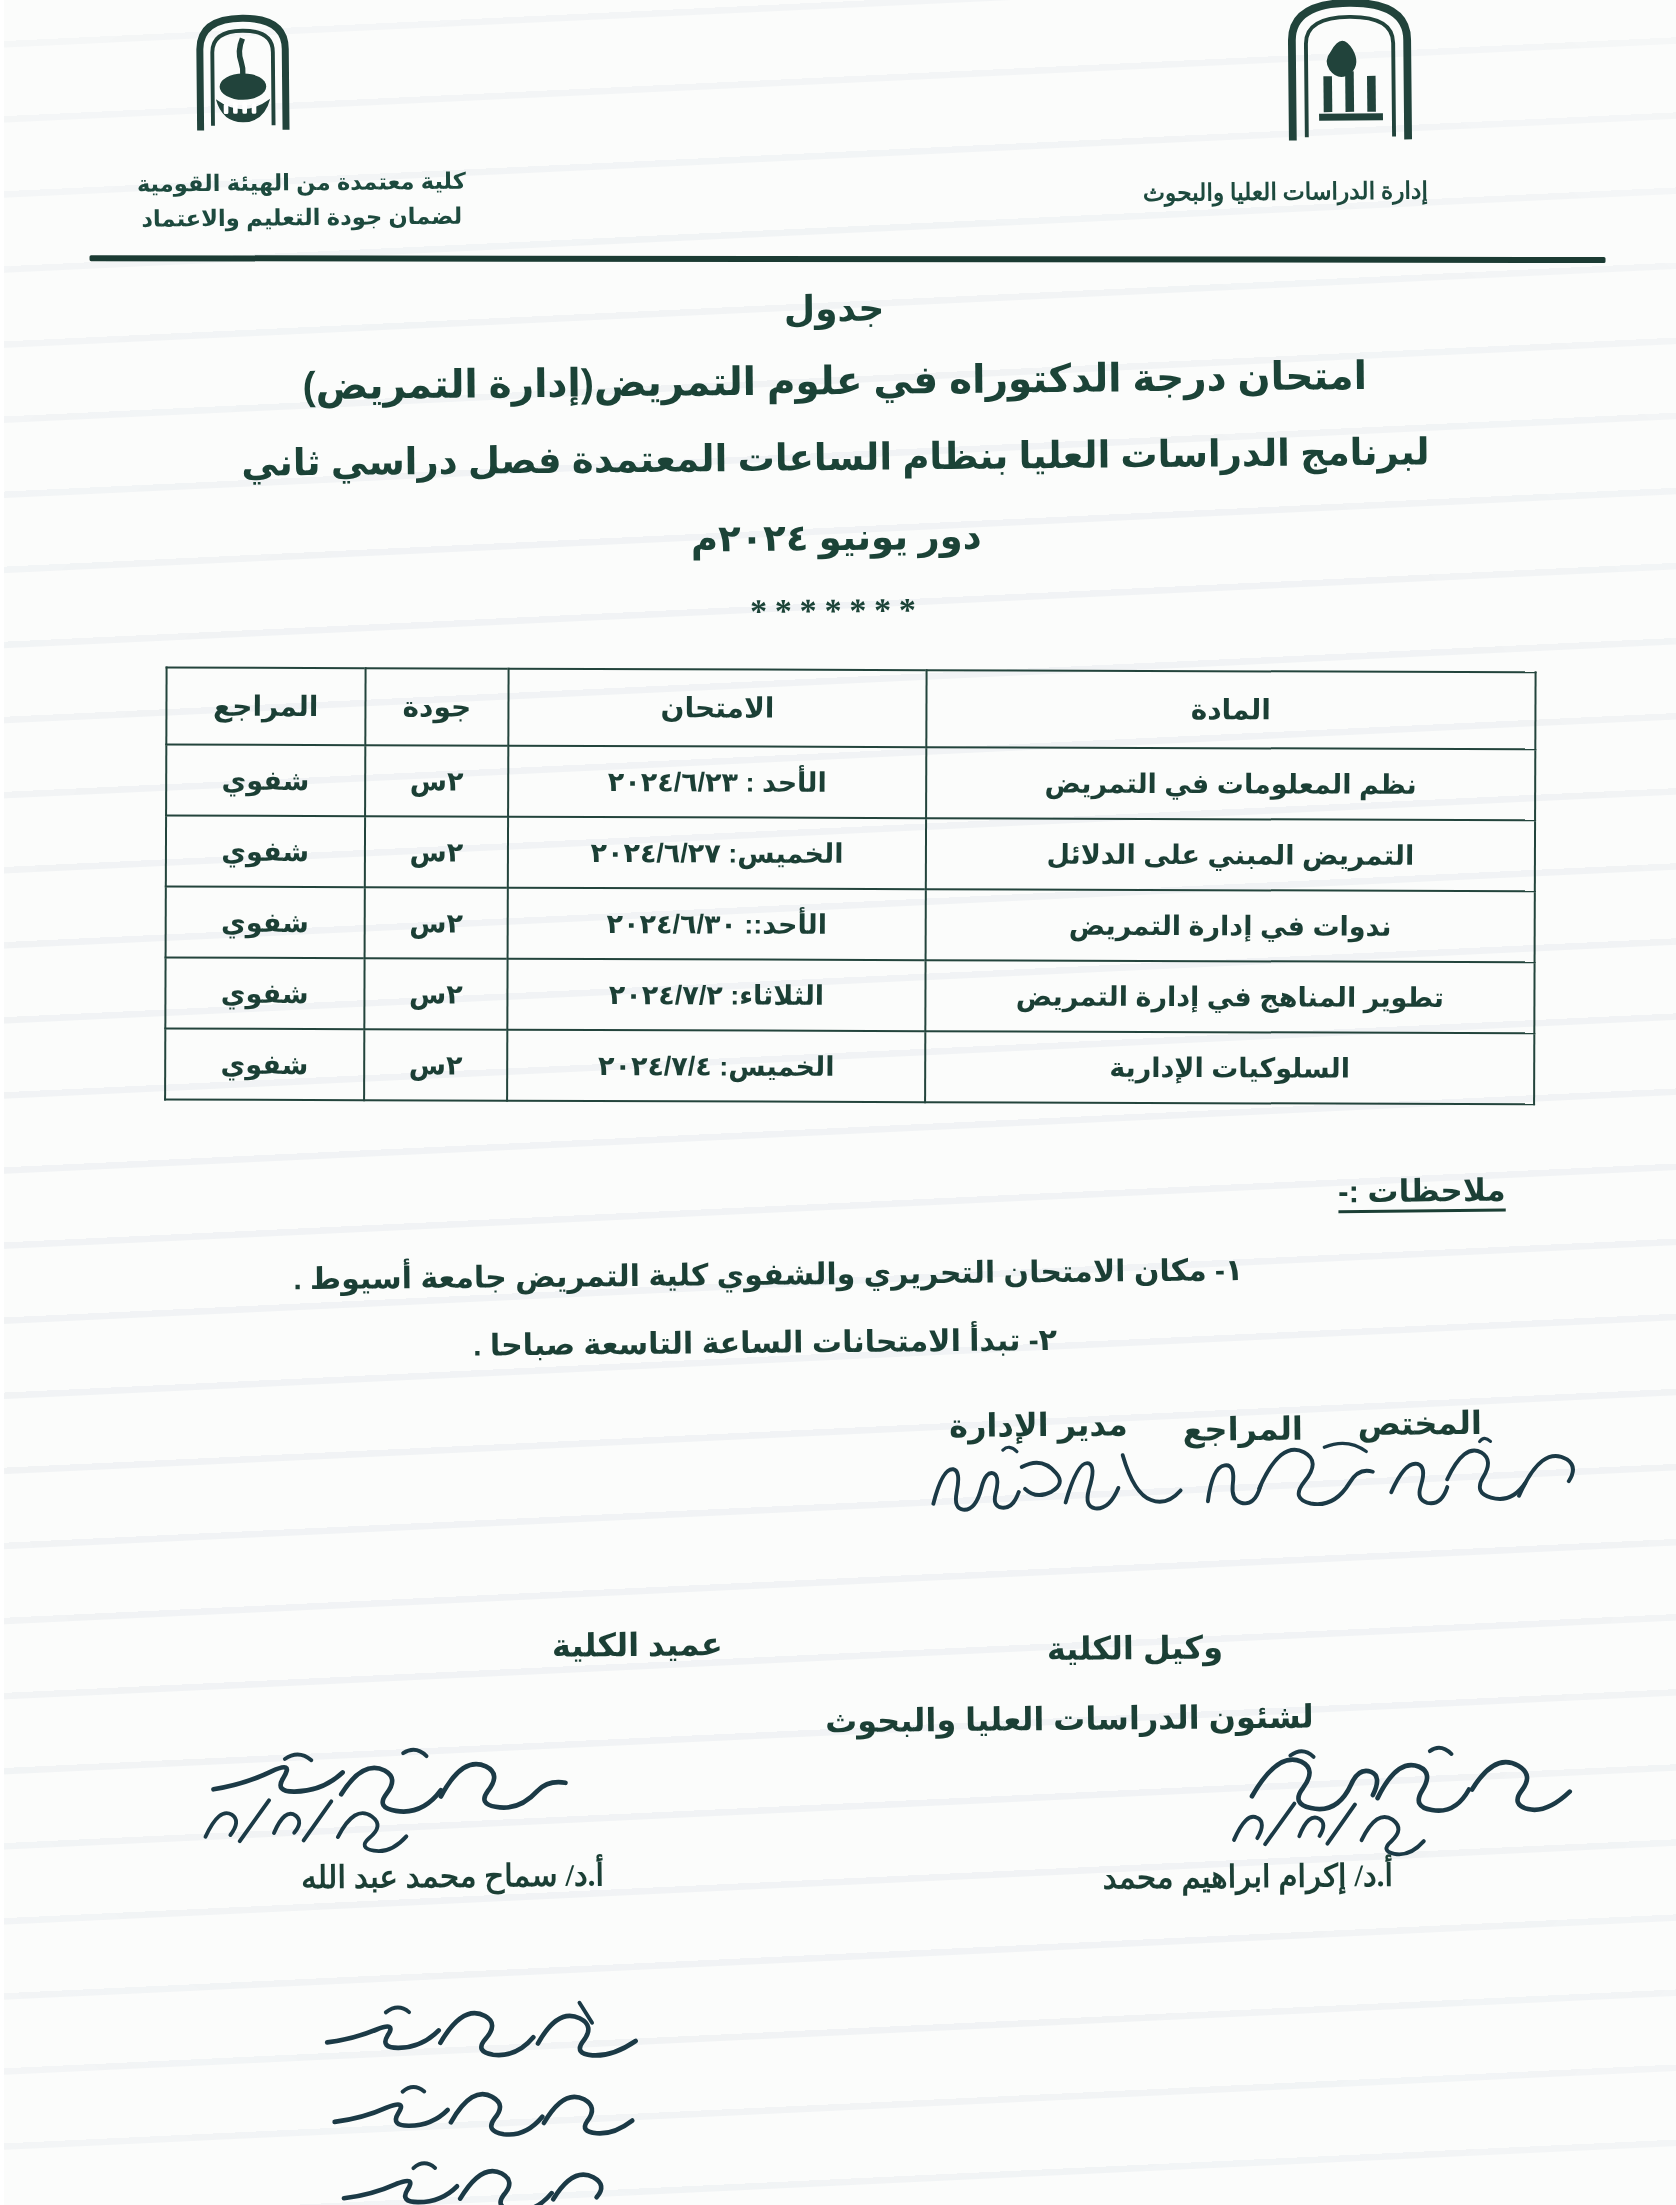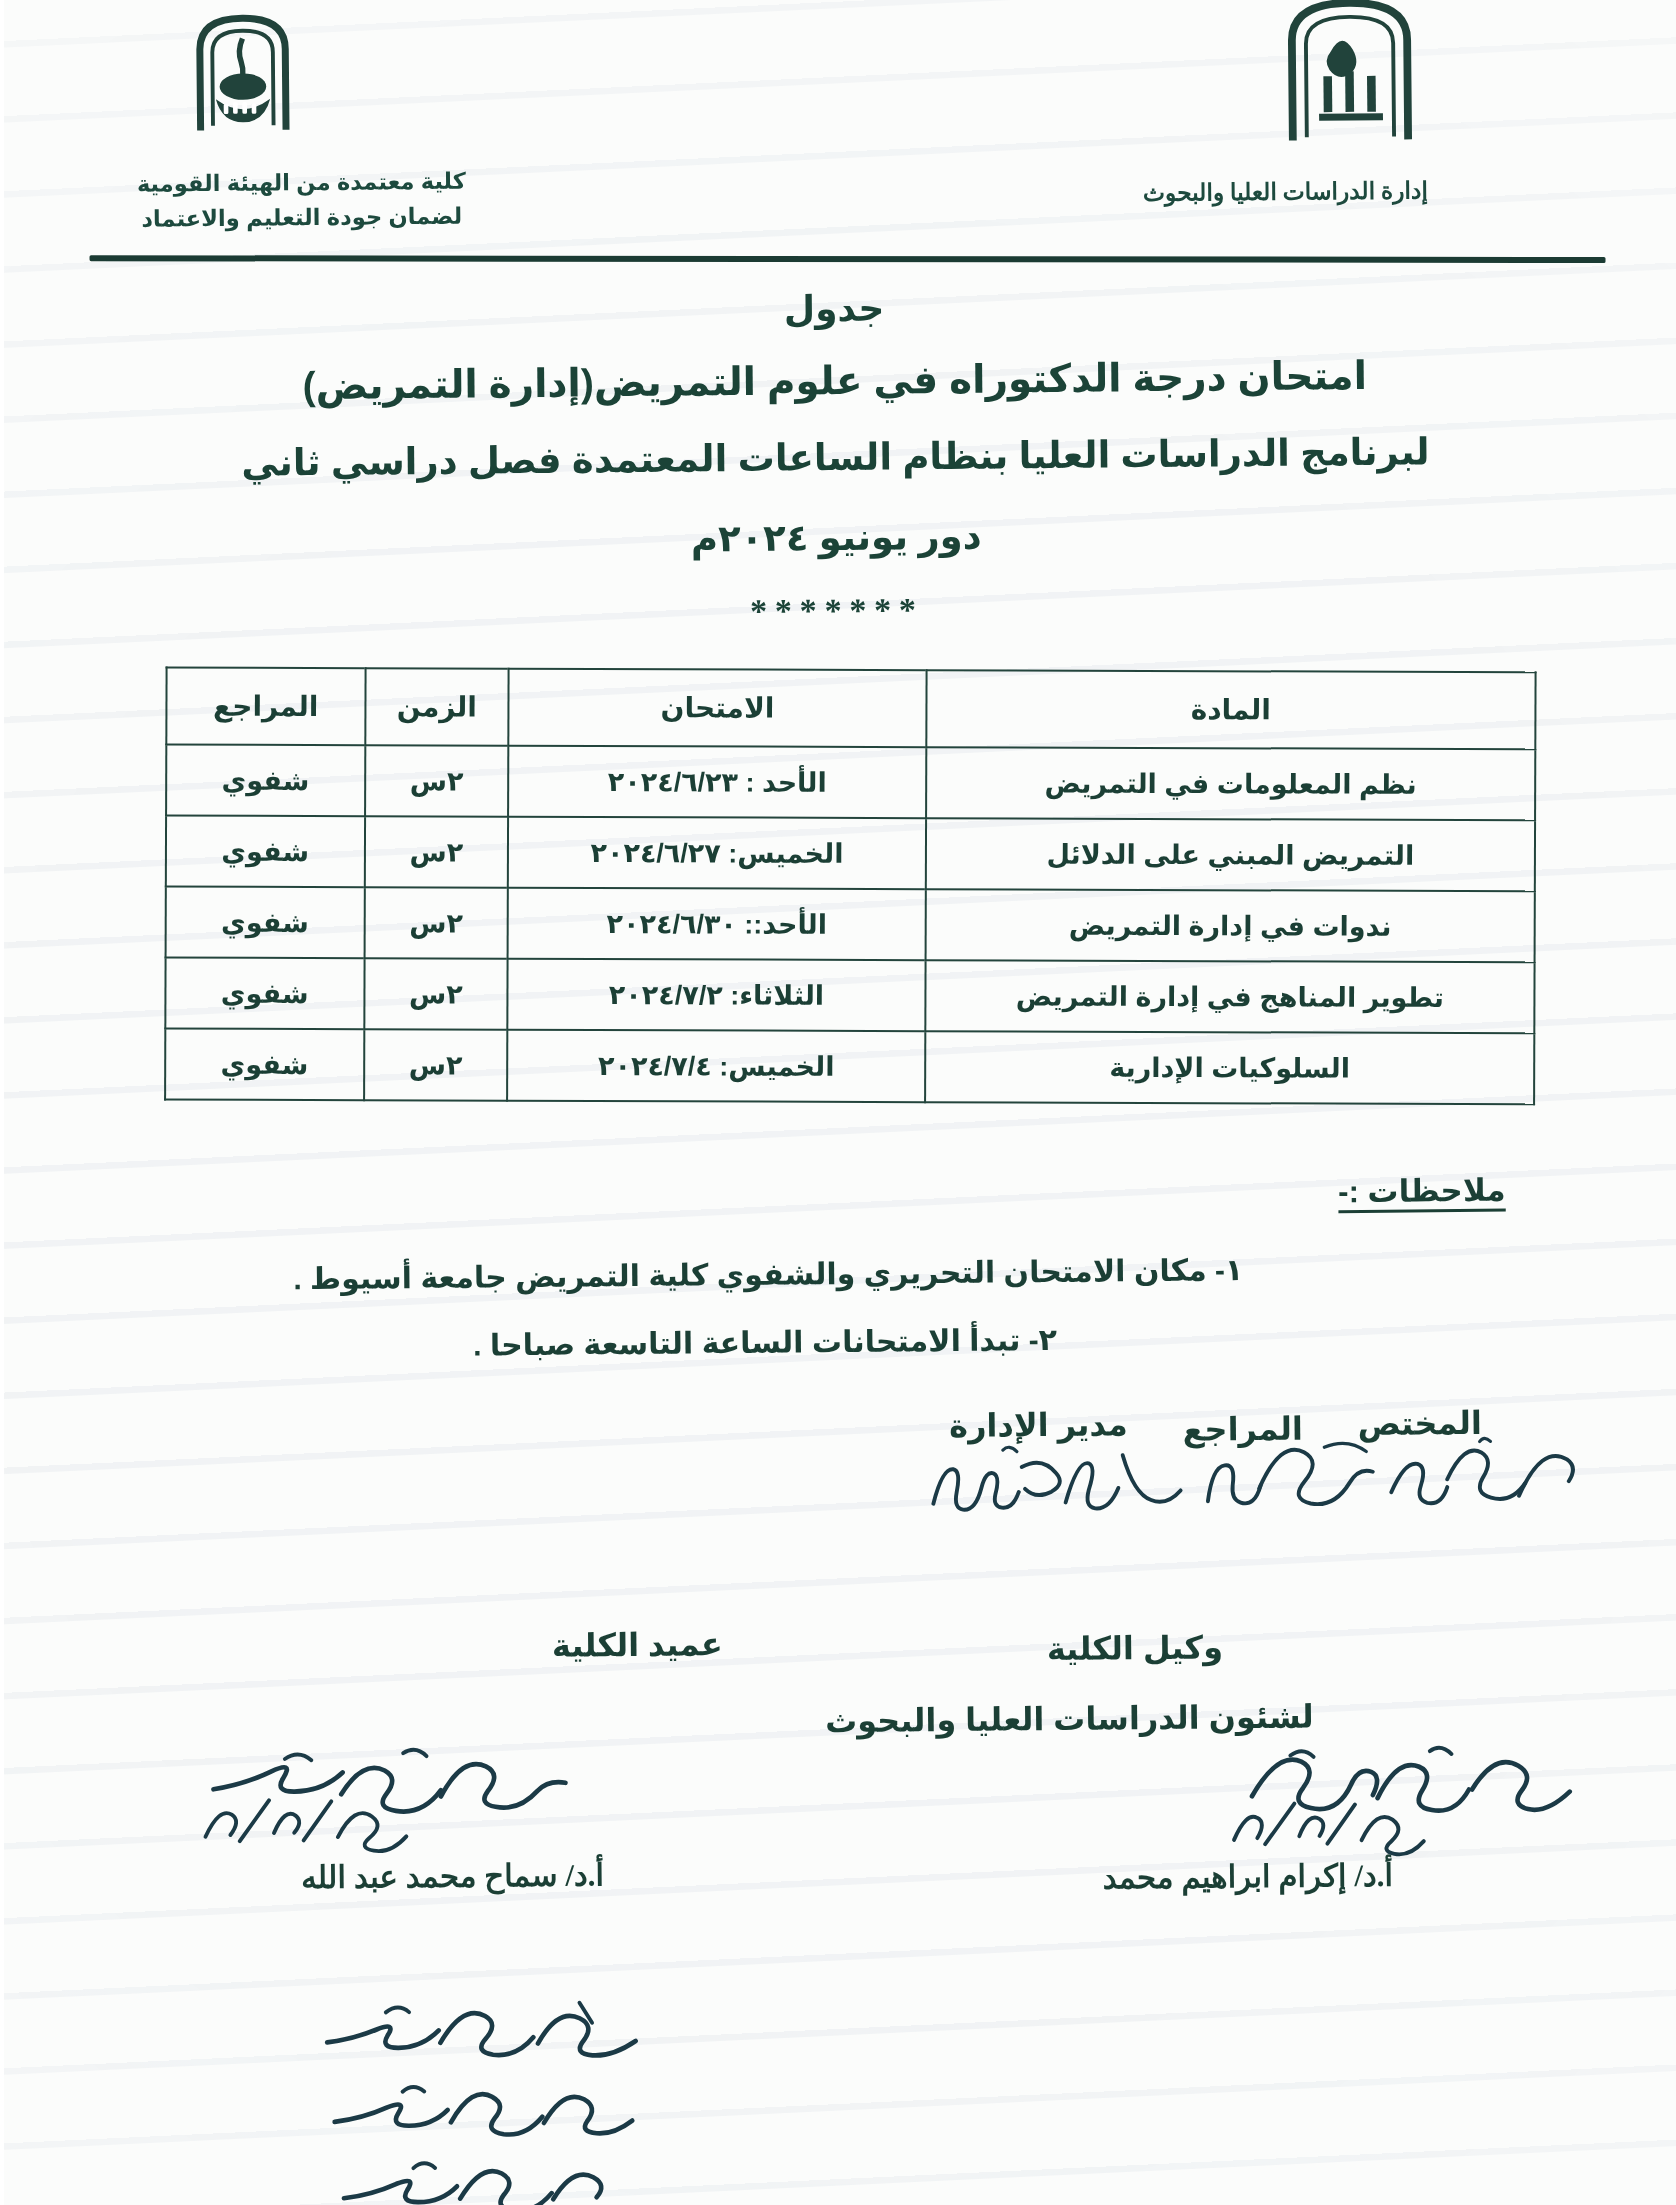--- a/index.html
+++ b/index.html
@@ -264,21 +264,21 @@
         <colgroup>
           <col class="c-subject">
             <col class="c-exam">
             <col class="c-time">
             <col class="c-notes">
         </colgroup>
         <thead>
           <tr>
             <th>المادة</th>
             <th>الامتحان</th>
-            <th>الزمن</th>
+            <th>جودة</th>
             <th>المراجع</th>
           </tr>
         </thead>
         <tbody>
           <tr>
             <td class="subject">نظم المعلومات في التمريض</td>
             <td class="exam">الأحد : ٢٠٢٤/٦/٢٣</td>
             <td>٢س</td>
             <td>شفوي</td>
           </tr>

